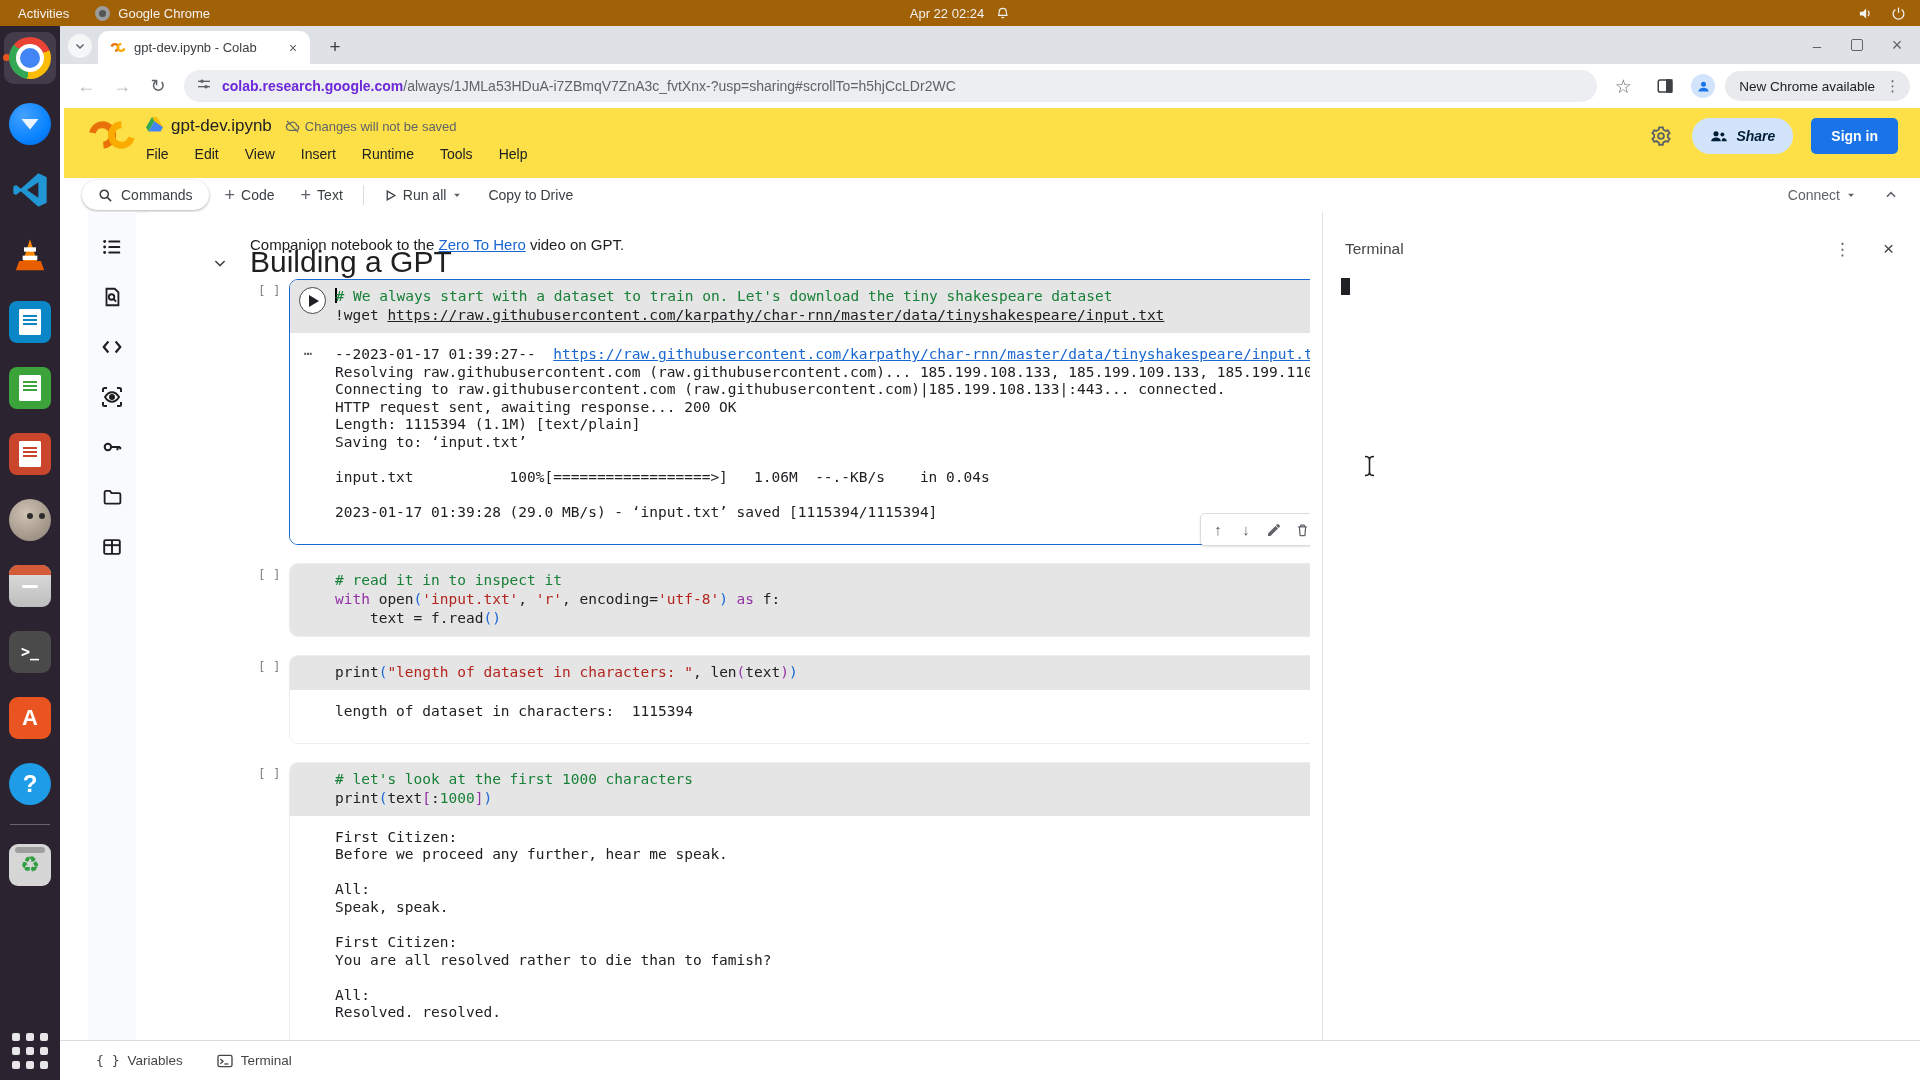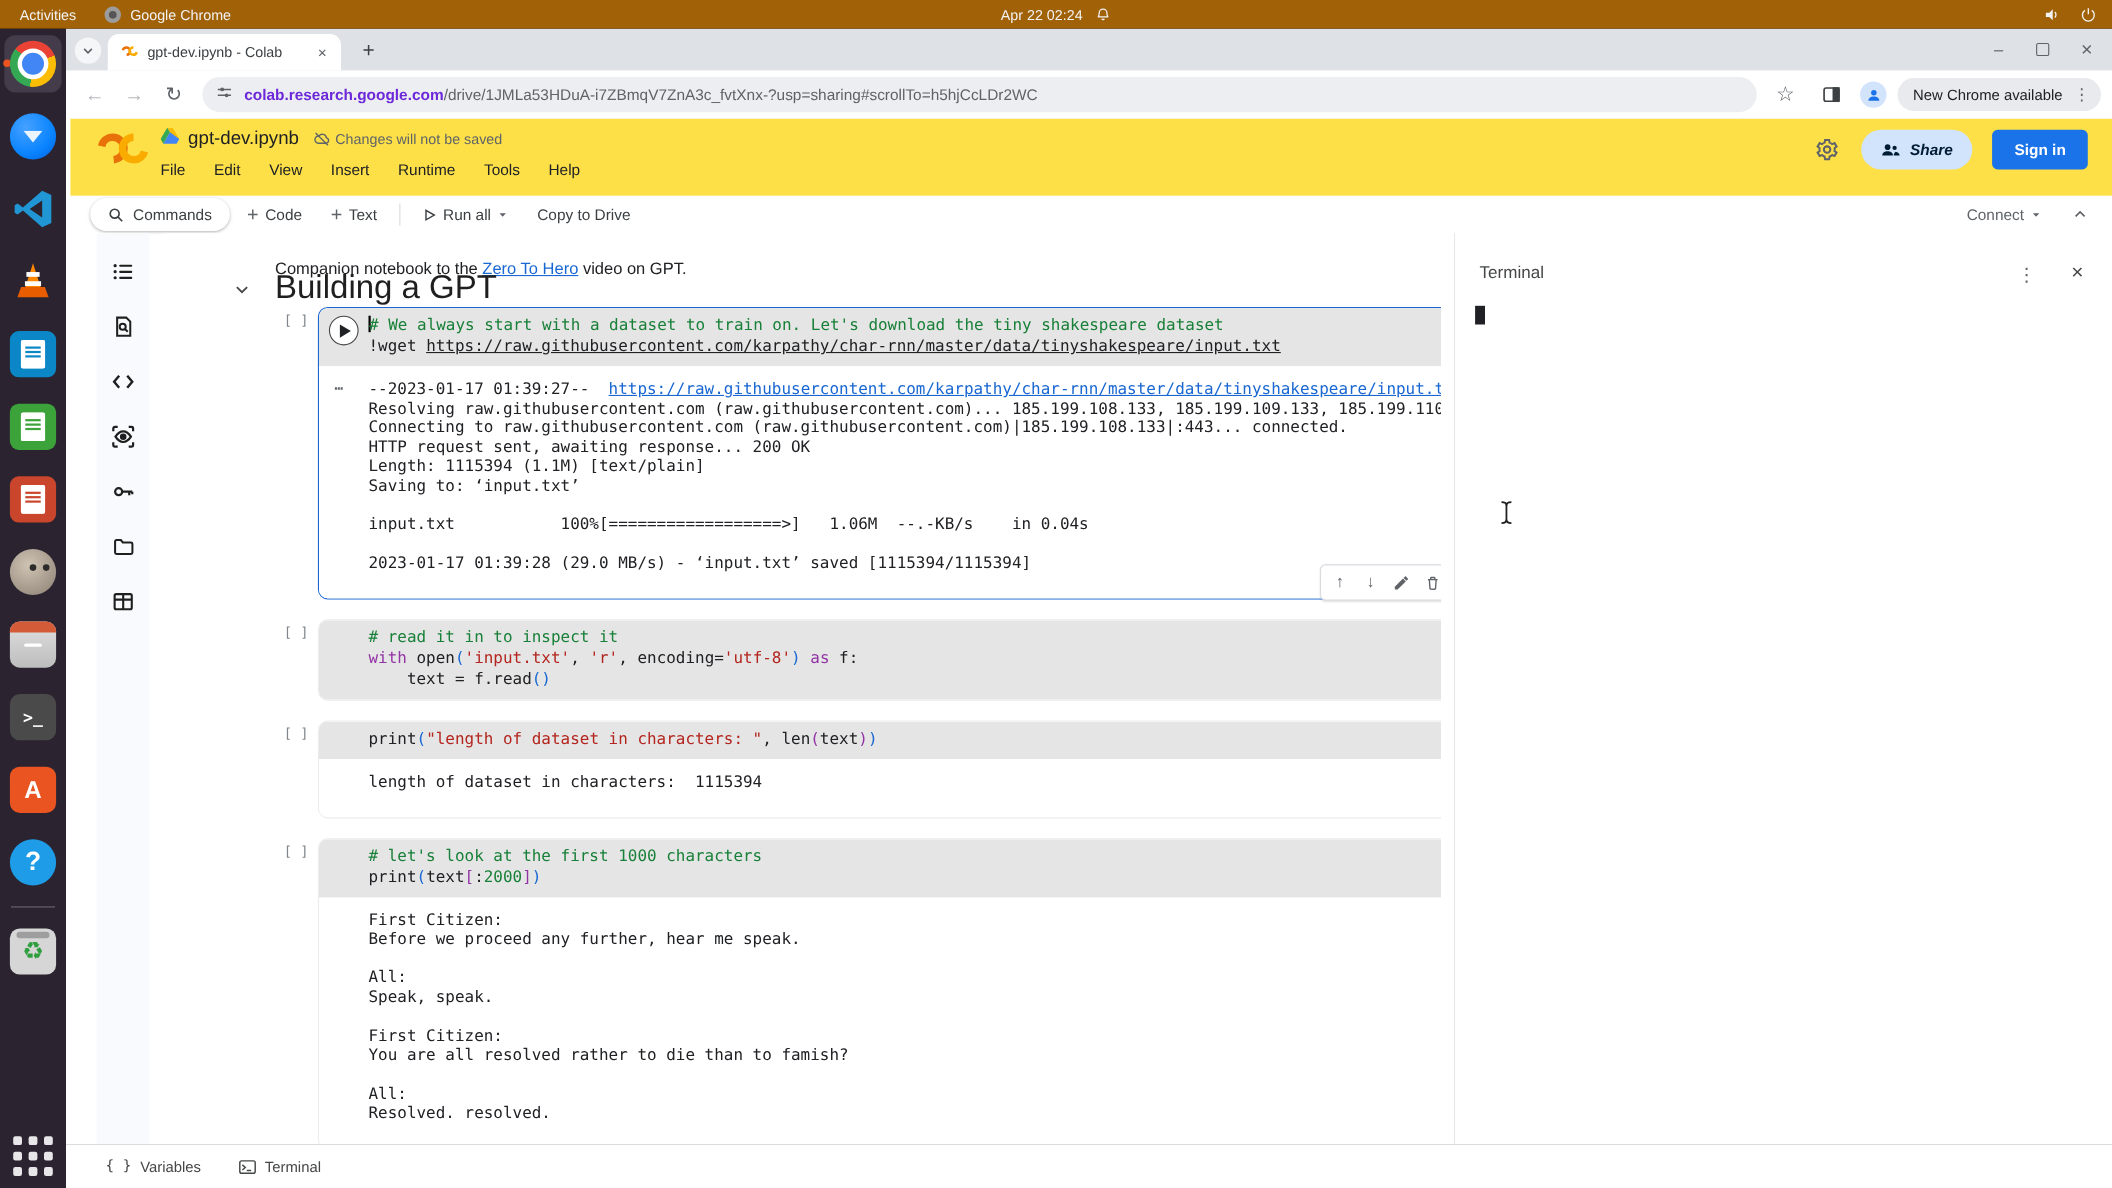--- a/index.html
+++ b/index.html
@@ -315,21 +315,21 @@
     <span class="nav-btn">↻</span>
     <div id="omnibox">
       <span>
         <svg width="16" height="16" viewBox="0 0 24 24" fill="none" stroke="#5f6368" stroke-width="2">
           <line x1="3" y1="8" x2="21" y2="8"></line>
             <circle cx="9" cy="8" r="2.6" fill="#5f6368" stroke="none"></circle>
           <line x1="3" y1="16" x2="21" y2="16"></line>
             <circle cx="15" cy="16" r="2.6" fill="#5f6368" stroke="none"></circle>
         </svg>
       </span>
-      <span class="url"><b>colab.research.google.com</b><span>/drive/1JMLa53HDuA-i7ZBmqV7ZnA3c_fvtXnx-?usp=sharing#scrollTo=h5hjCcLDr2WC</span></span>
+      <span class="url"><b>colab.research.google.com</b><span>/always/1JMLa53HDuA-i7ZBmqV7ZnA3c_fvtXnx-?usp=sharing#scrollTo=h5hjCcLDr2WC</span></span>
     </div>
     <div class="toolbar-right">
       <span class="nav-btn" style="font-size:19px;">☆</span>
       <span class="nav-btn">
         <svg width="18" height="18" viewBox="0 0 24 24" fill="none" stroke="#3c4043" stroke-width="2">
           <rect x="3" y="4" width="18" height="16" rx="2.5"></rect>
             <line x1="14.5" y1="4" x2="14.5" y2="20"></line>
           <rect x="14.5" y="4" width="6.5" height="16" fill="#3c4043"></rect>
         </svg>
       </span>
@@ -528,21 +528,21 @@
               <div class="cell">
                 <span class="gutter-bracket">[ ]</span>
                 <div class="cellbox">
                   <div class="code-area"><div><span>print</span><span class="tk-b1">(</span><span class="tk-s">"length of dataset in characters: "</span><span>, len</span><span class="tk-b2">(</span><span>text</span><span class="tk-b2">)</span><span class="tk-b1">)</span></div></div>
                   <div class="out-area"><div><span>length of dataset in characters:  1115394</span></div></div>
                 </div>
               </div>
               <div class="cell">
                 <span class="gutter-bracket">[ ]</span>
                 <div class="cellbox">
-                  <div class="code-area"><div><span class="tk-c"># let's look at the first 1000 characters</span></div><div><span>print</span><span class="tk-b1">(</span><span>text</span><span class="tk-b2">[</span><span>:</span><span class="tk-n">2000</span><span class="tk-b2">]</span><span class="tk-b1">)</span></div></div>
+                  <div class="code-area"><div><span class="tk-c"># let's look at the first 1000 characters</span></div><div><span>print</span><span class="tk-b1">(</span><span>text</span><span class="tk-b2">[</span><span>:</span><span class="tk-n">1000</span><span class="tk-b2">]</span><span class="tk-b1">)</span></div></div>
                   <div class="out-area"><div><span>First Citizen:</span></div><div><span>Before we proceed any further, hear me speak.</span></div><div><span> </span></div><div><span>All:</span></div><div><span>Speak, speak.</span></div><div><span> </span></div><div><span>First Citizen:</span></div><div><span>You are all resolved rather to die than to famish?</span></div><div><span> </span></div><div><span>All:</span></div><div><span>Resolved. resolved.</span></div></div>
                 </div>
               </div>
             </div>
         </div>
         <div id="cell-toolbar">
             <span class="ct">↑</span>
             <span class="ct">↓</span>
             <span class="ct">
               <svg width="16" height="16" viewBox="0 0 24 24" fill="#5f6368">

